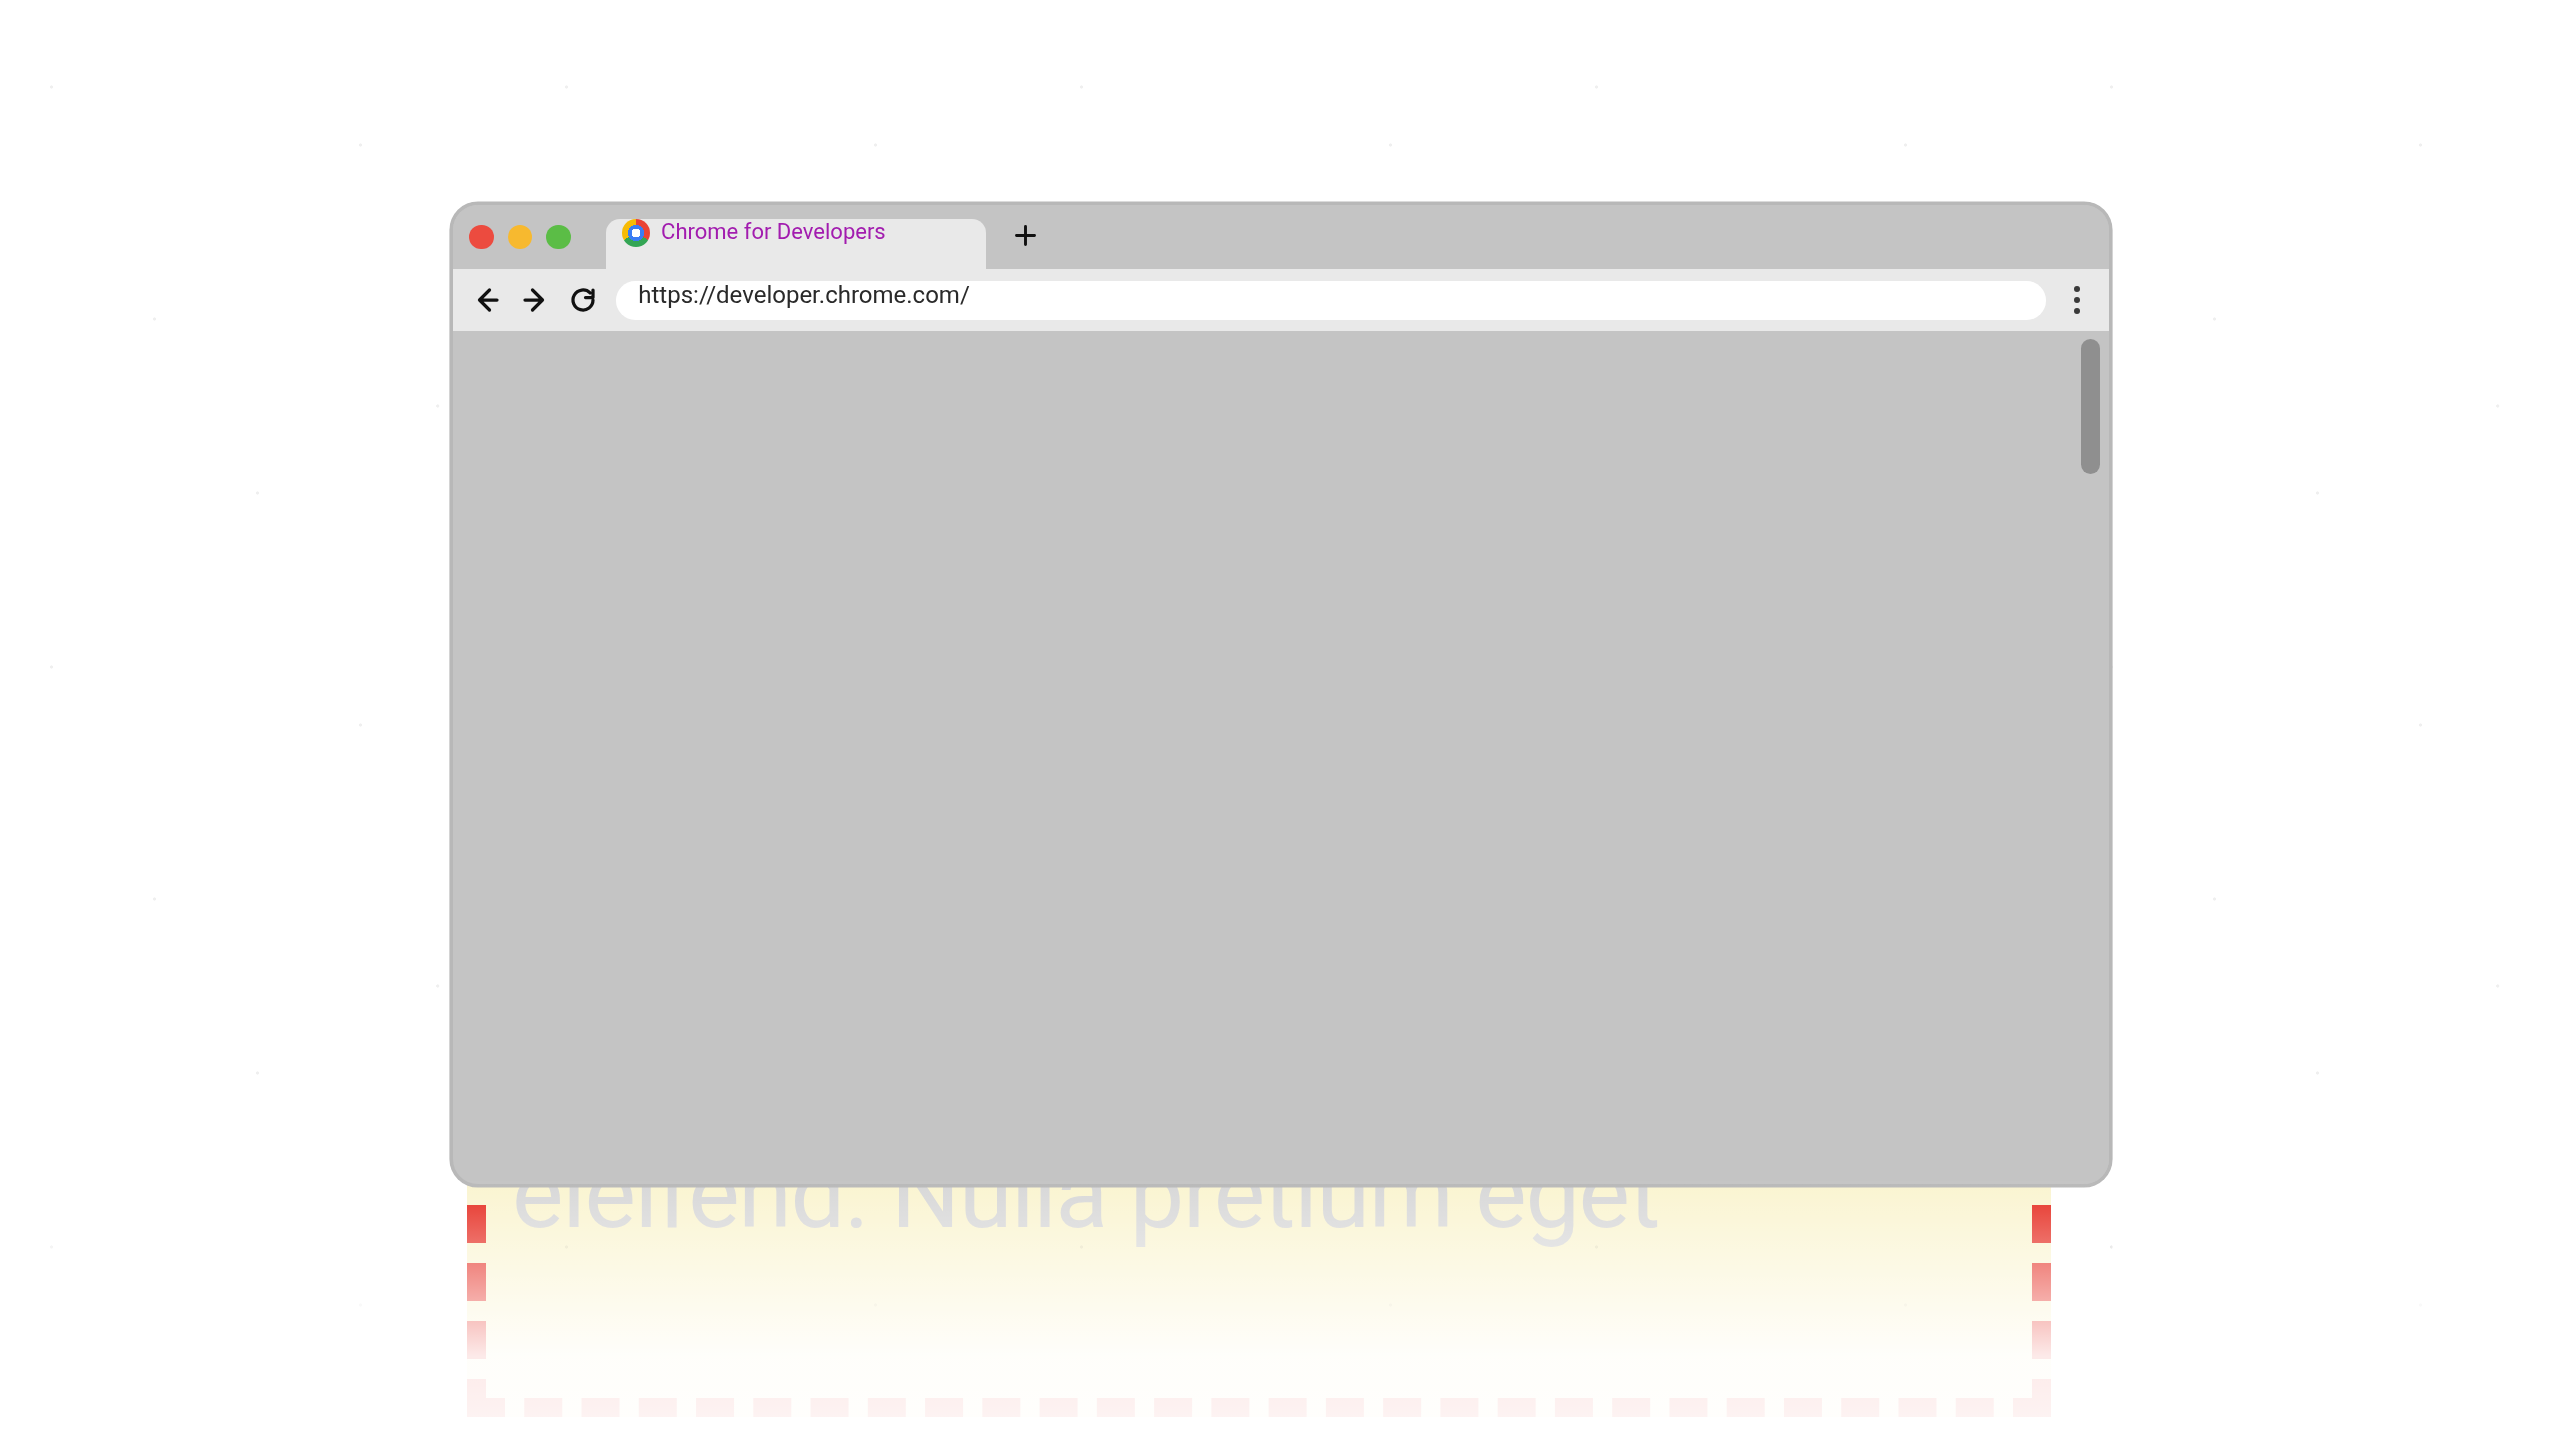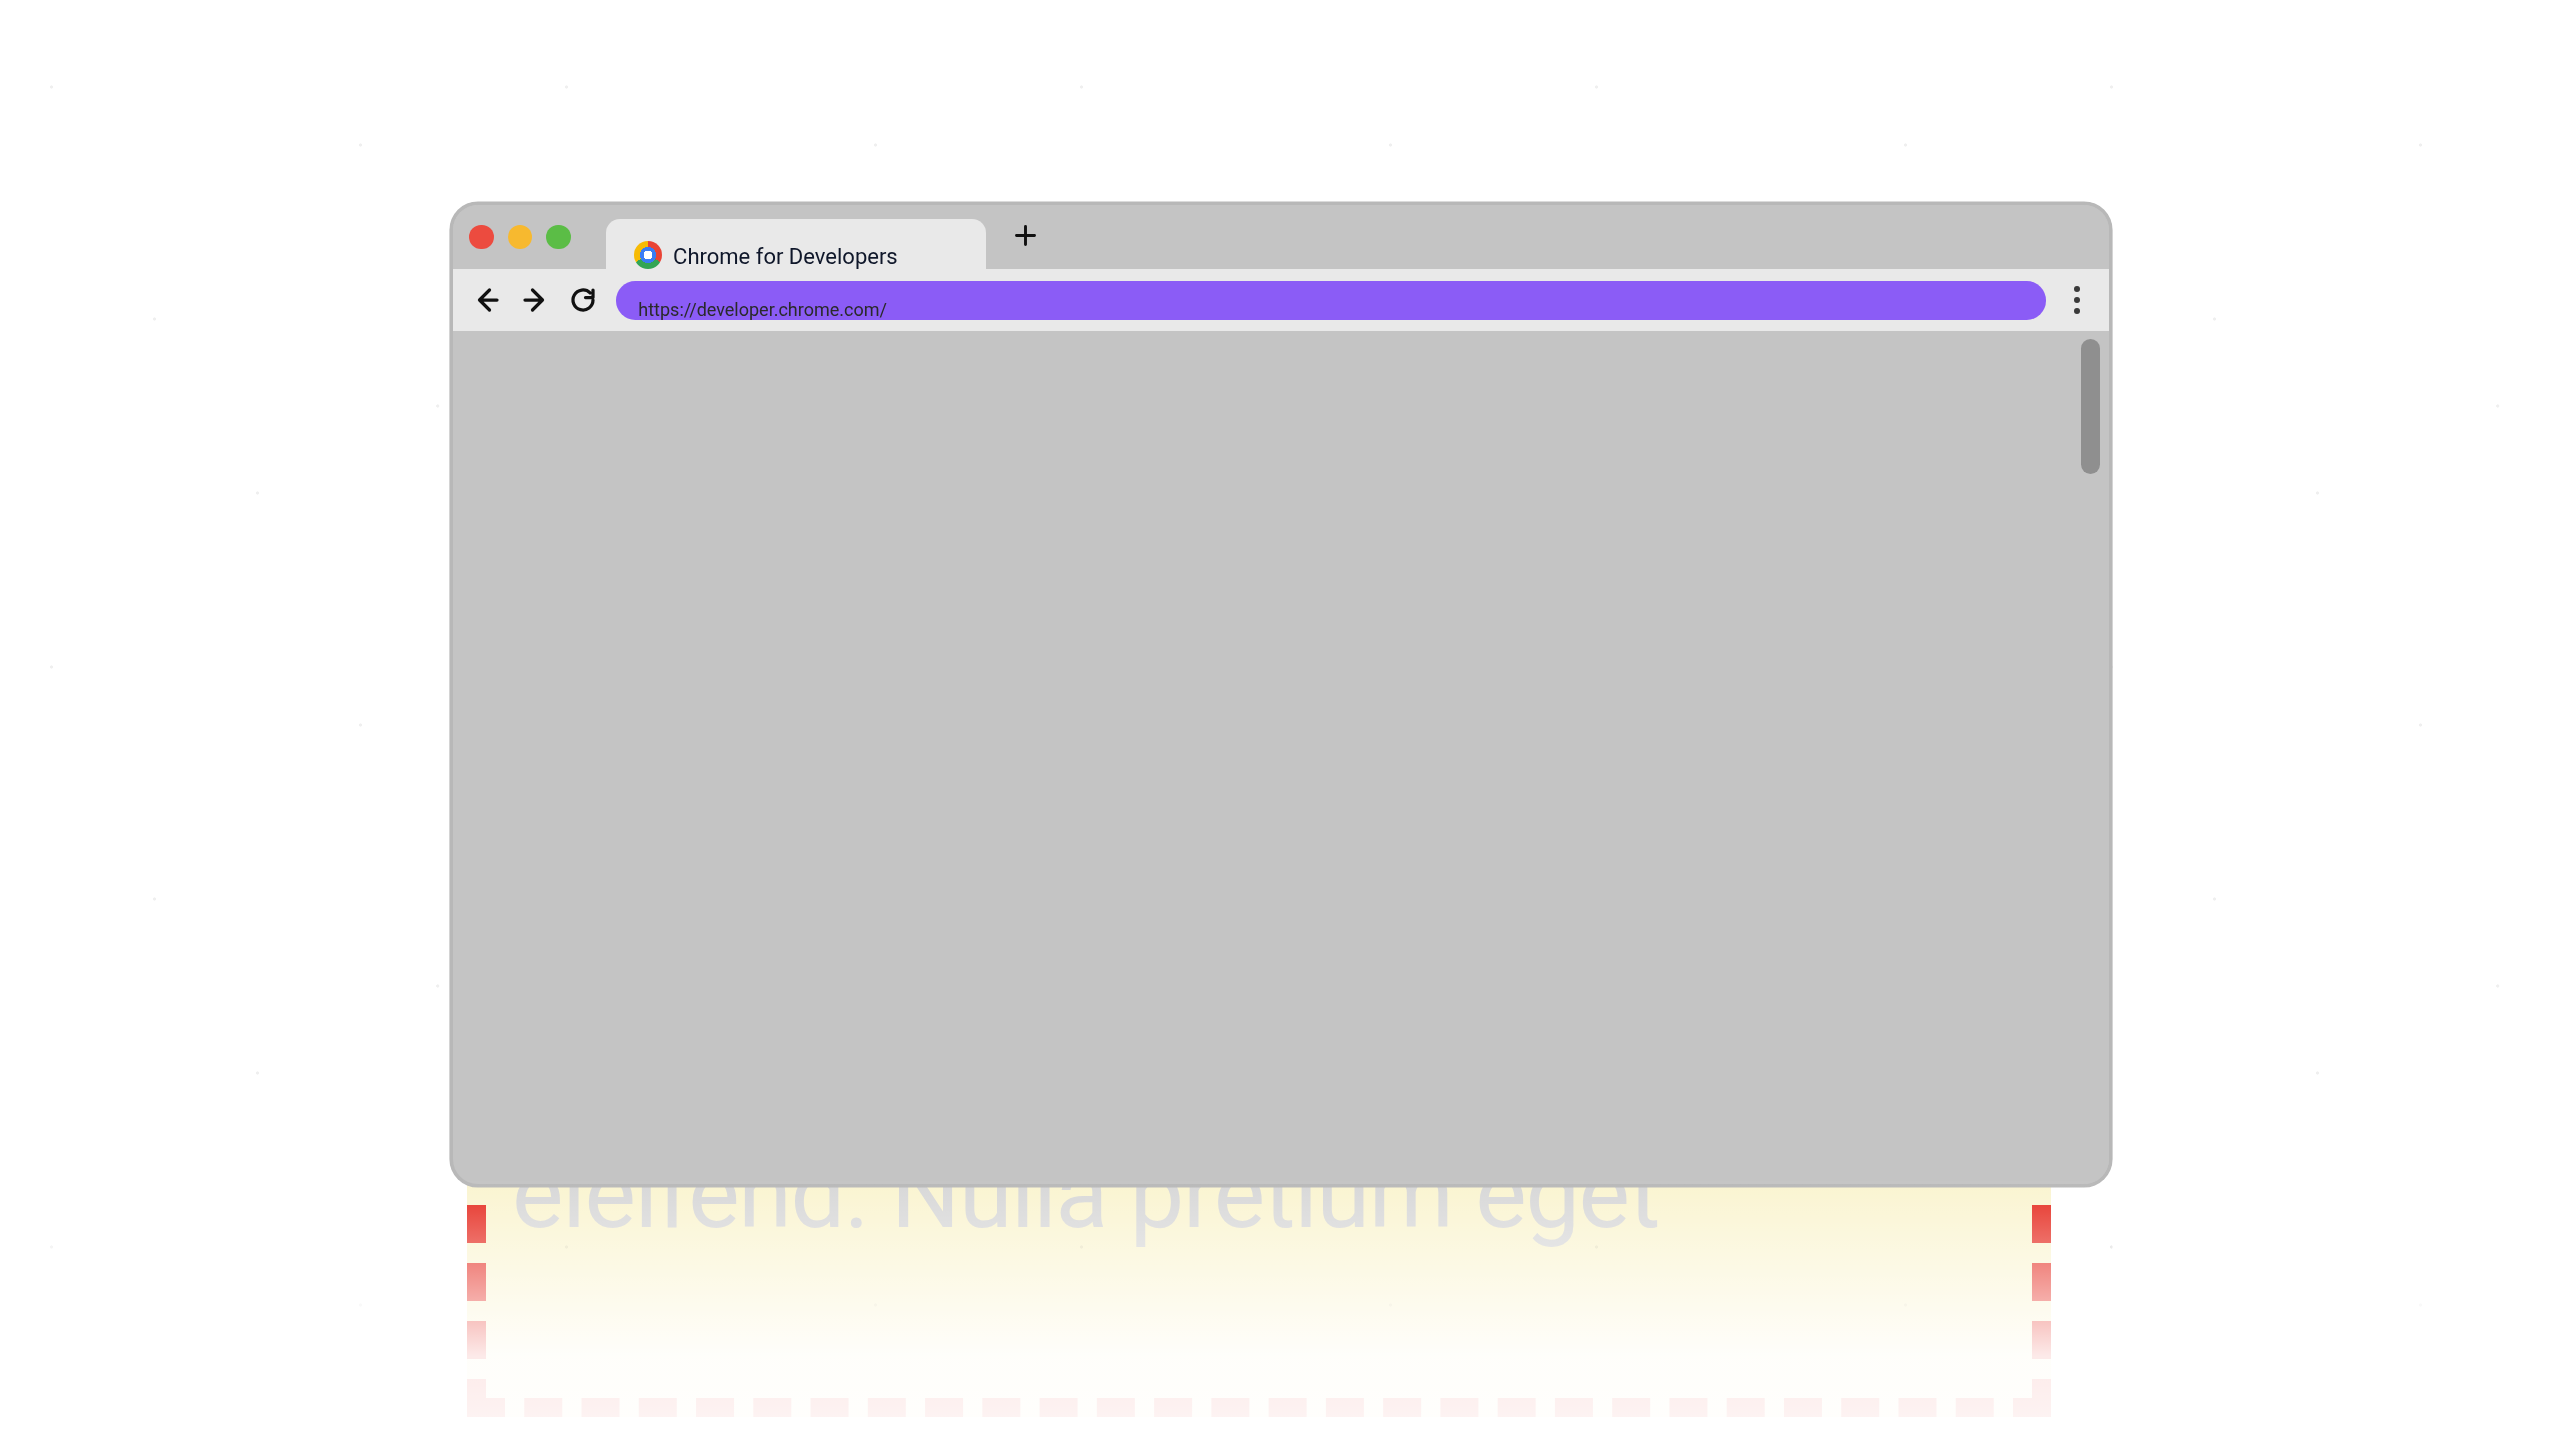--- a/index.html
+++ b/index.html
@@ -84,29 +84,29 @@
     margin-right: 35px;
     align-self: center;
   }
   .wc { width: 24.5px; height: 24.5px; border-radius: 50%; }
   .wc.red    { background: #ec4b3f; }
   .wc.yellow { background: #f7b92f; }
   .wc.green  { background: #5bbd46; }
 
   .tab {
     display: flex;
-    align-items: flex-end;
+    align-items: flex-start;
     gap: 11.6px;
     background: #e9e9e9;
     height: 50px;
-    padding: 0 26px 0 28px;
+    padding: 0 26px 0 16px;
     border-top-left-radius: 14px;
     border-top-right-radius: 14px;
     font-size: 22px;
-    color: #0f172a;
+    color: #a21caf;
     min-width: 380px;
   }
   .chrome-icon {
     width: 28px; height: 28px; border-radius: 50%;
     background:
       radial-gradient(circle at 50% 50%, #fff 0 22%, #3a7cf4 22% 40%, transparent 40%),
       conic-gradient(#e94335 0 120deg, #33a554 120deg 240deg, #f7bb05 240deg 360deg);
     flex: 0 0 auto;
   }
   .newtab {
@@ -130,26 +130,26 @@
   .nav-icon {
     width: 30px; height: 30px;
     display: flex; align-items: center; justify-content: center;
     color: #111;
   }
   .nav-icon svg { width: 100%; height: 100%; }
 
   .omnibox {
     flex: 1;
     height: 39px;
-    background: #8b5cf6;
+    background: #ffffff;
     border-radius: 19.3px;
     display: flex;
-    align-items: flex-end;
+    align-items: flex-start;
     padding: 0 22px;
-    font-size: 18px;
+    font-size: 24px;
     color: #2a2a2a;
   }
   .kebab {
     width: 26px;
     display: flex;
     flex-direction: column;
     align-items: center;
     gap: 5.2px;
   }
   .kebab span { width: 5.8px; height: 5.8px; background: #3a3a3a; border-radius: 50%; }

